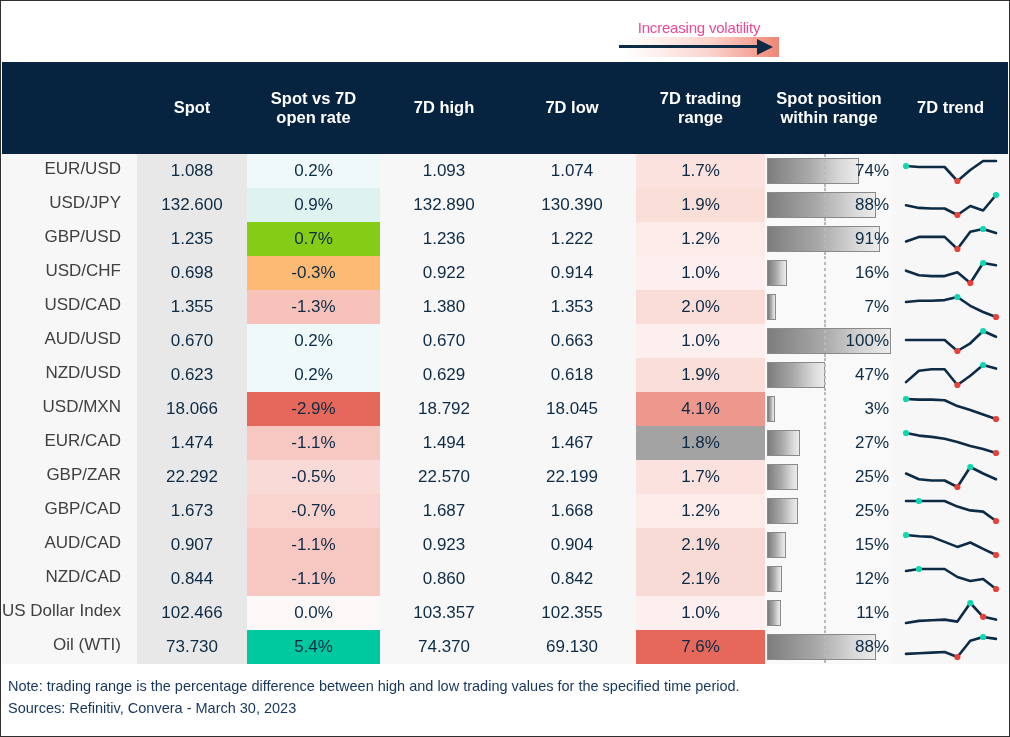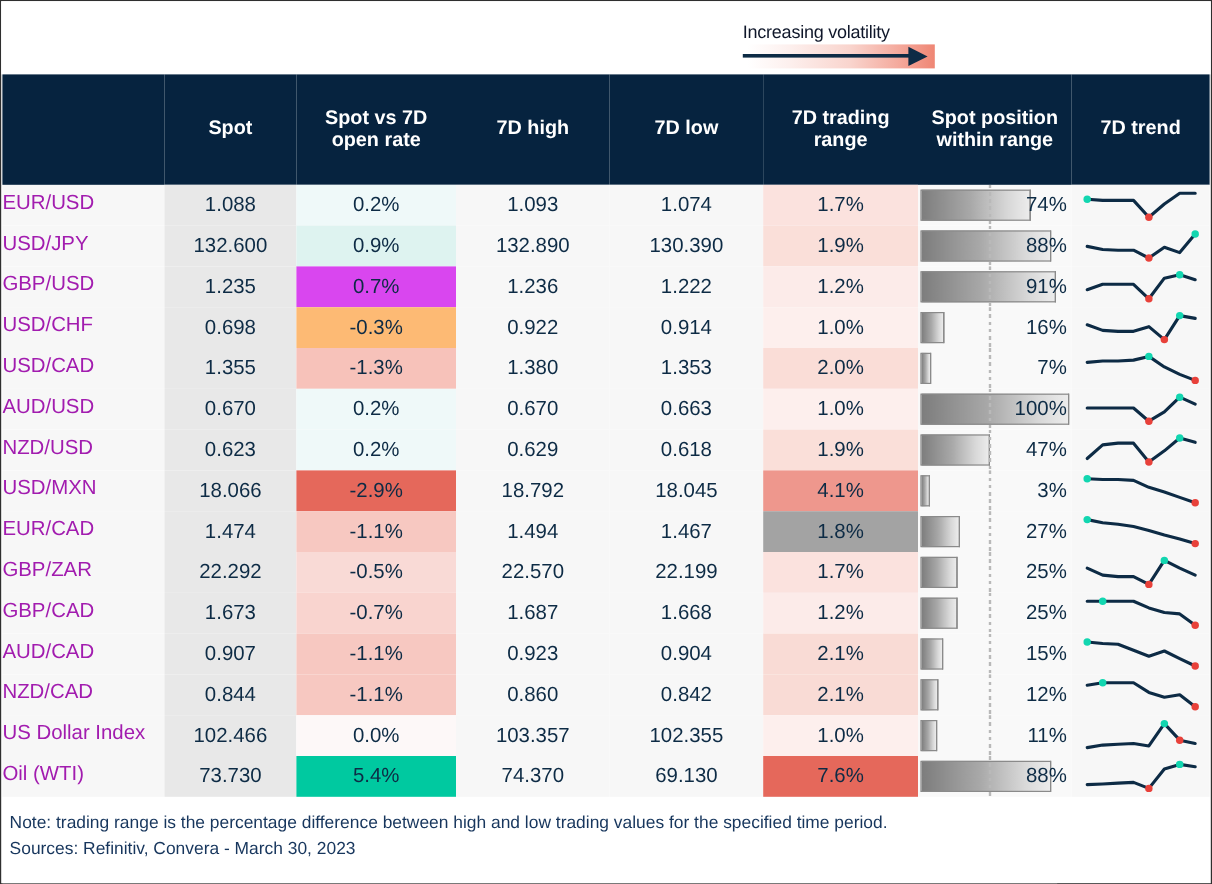--- a/index.html
+++ b/index.html
@@ -36,22 +36,23 @@
     position: absolute;
     left: 618px;
     top: 18px;
     width: 160px;
     height: 38px;
   }
   #legend-label {
     position: absolute;
     left: 0; top: 0;
     width: 160px;
+    text-align: center;
     font-size: 15px;
-    color: #0f172a;
+    color: #ec4899;
     letter-spacing: -0.2px;
     white-space: nowrap;
   }
   #legend-gradient {
     position: absolute;
     left: 4px;
     top: 18px;
     width: 156px;
     height: 20px;
     background: linear-gradient(to right, #ffffff 0%, #fdf0ee 22%, #f9d4cd 55%, #f4a79a 82%, #ef8674 100%);
@@ -109,23 +110,23 @@
   tbody td {
     height: 34px;
     font-size: 17px;
     padding: 0;
     border: 0;
     background: #f7f7f7;
     vertical-align: middle;
     white-space: nowrap;
   }
   td.pair {
-    text-align: left;
-    padding-right: 2px;
-    color: #a21caf;
+    text-align: right;
+    padding-right: 16px;
+    color: #404040;
     overflow: hidden;
   }
   td.pair span.clip {
     display: inline-block;
     max-width: 125px;
     overflow: hidden;
     text-overflow: clip;
     white-space: nowrap;
     direction: rtl;
   }
@@ -274,21 +275,21 @@
             <svg class="spark" width="100" height="34" viewBox="0 0 100 34">
               <path d="M5.0 17.3 L17.9 19.9 L30.7 20.5 L43.6 20.5 L56.4 27.0 L69.3 18.0 L82.1 22.5 L95.0 7.0" fill="none" stroke="#0d2b45" stroke-width="2.6" stroke-linejoin="round" stroke-linecap="round"></path>
               <circle cx="95.0" cy="7.0" r="3.1" fill="#12d6b0"></circle>
               <circle cx="56.4" cy="27.0" r="3.1" fill="#e8413a"></circle>
             </svg>
           </td>
         </tr>
         <tr>
           <td class="pair"><span class="clip">GBP/USD</span></td>
           <td class="num spot">1.235</td>
-          <td class="num chg" style="background:#d946ef">0.7%</td>
+          <td class="num chg" style="background:#84cc16">0.7%</td>
           <td class="num">1.236</td>
           <td class="num">1.222</td>
           <td class="num range" style="background:rgb(252,235,233)">1.2%</td>
           <td class="pos">
             <div class="posbar-wrap">
               <div class="posbar" style="width:113px"></div>
               <div class="posline"></div>
               <div class="poslabel">91%</div>
             </div>
           </td>

